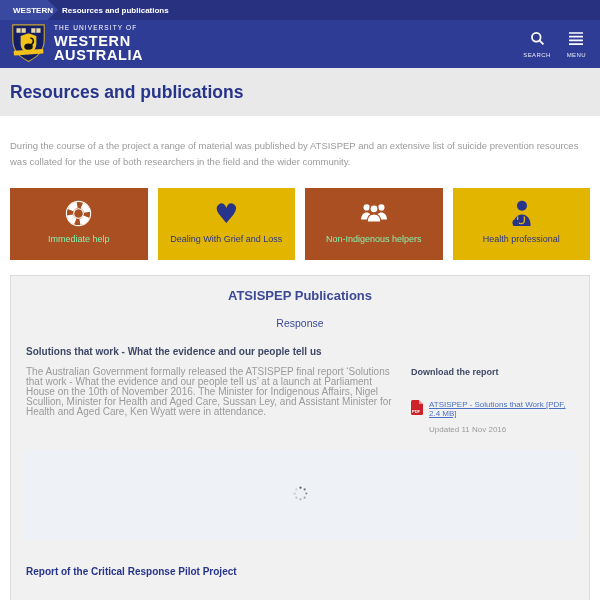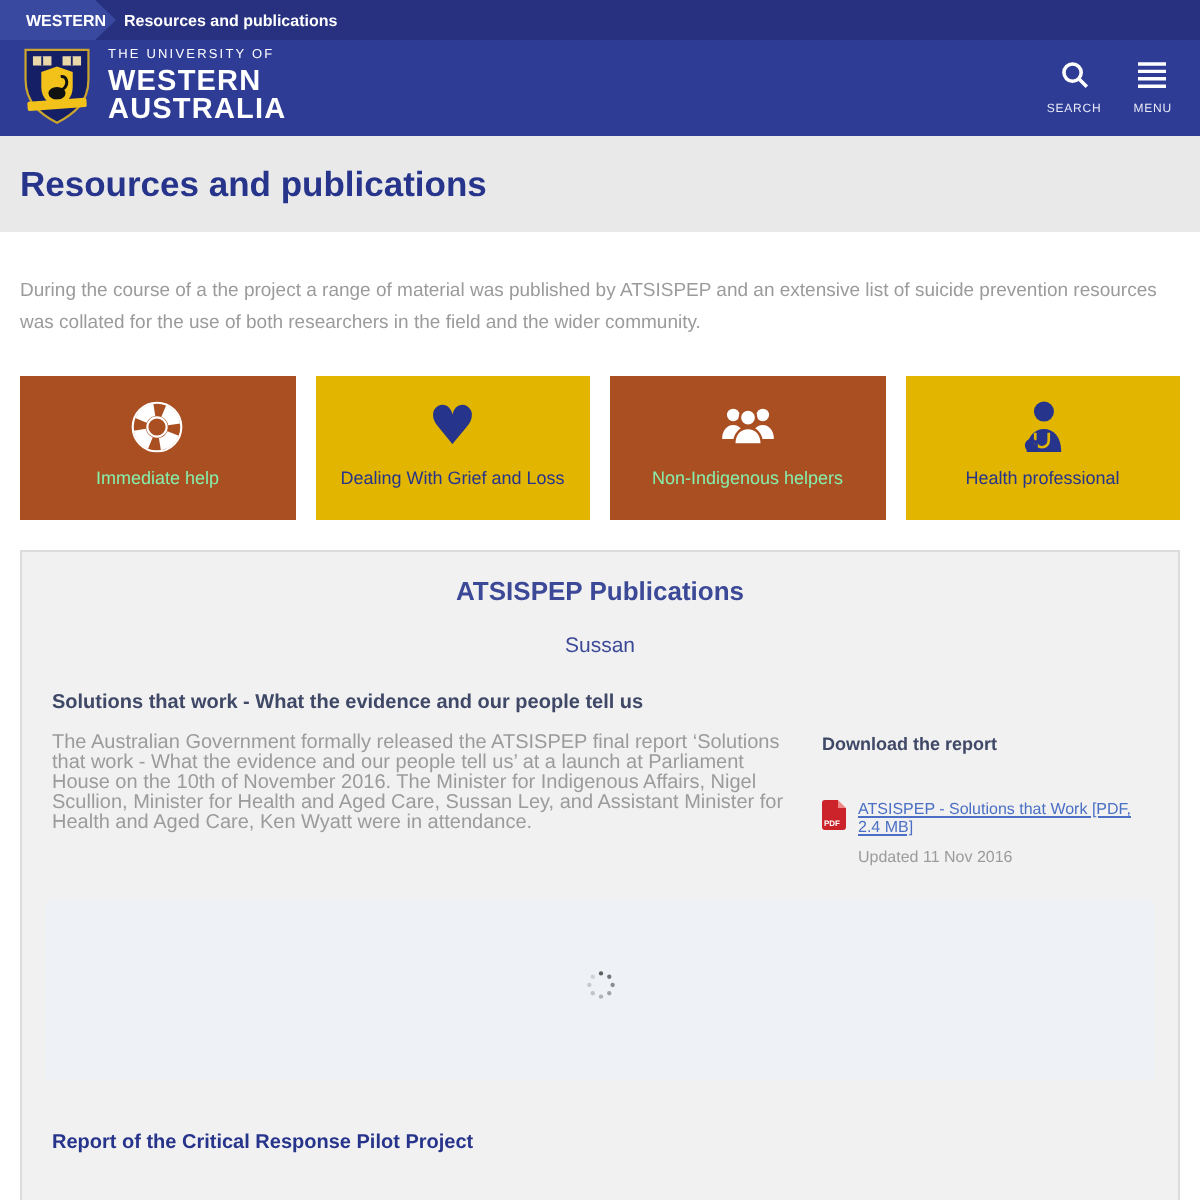--- a/index.html
+++ b/index.html
@@ -164,21 +164,21 @@
         <circle cx="7.5" cy="23.5" r="2.6" fill="none" stroke="#27348b" stroke-width="1.6"></circle>
         <path d="M9.8 22 q2 -2.5 4.2 -1" stroke="#27348b" stroke-width="1.4" fill="none"></path>
       </svg>
     </span>
     <span class="card-label">Health professional</span>
   </div>
 </div>
 
 <div class="panel">
   <h2>ATSISPEP Publications</h2>
-  <h3>Sussan</h3>
+  <h3>Response</h3>
 
   <div class="sec-heading">Solutions that work - What the evidence and our people tell us</div>
 
   <div class="sec-row">
     <p class="sec-body">The Australian Government formally released the ATSISPEP final report ‘Solutions that work - What the evidence and our people tell us’ at a launch at Parliament House on the 10th of November 2016. The Minister for Indigenous Affairs, Nigel Scullion, Minister for Health and Aged Care, Sussan Ley, and Assistant Minister for Health and Aged Care, Ken Wyatt were in attendance.</p>
     <div class="dl-col">
       <div class="dl-label">Download the report</div>
       <div class="dl-item">
         <span class="pdf-icon">
           <span>PDF</span>

